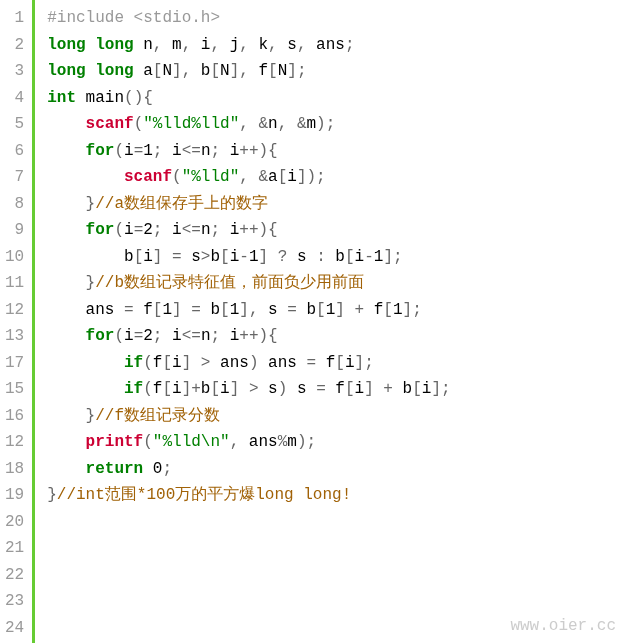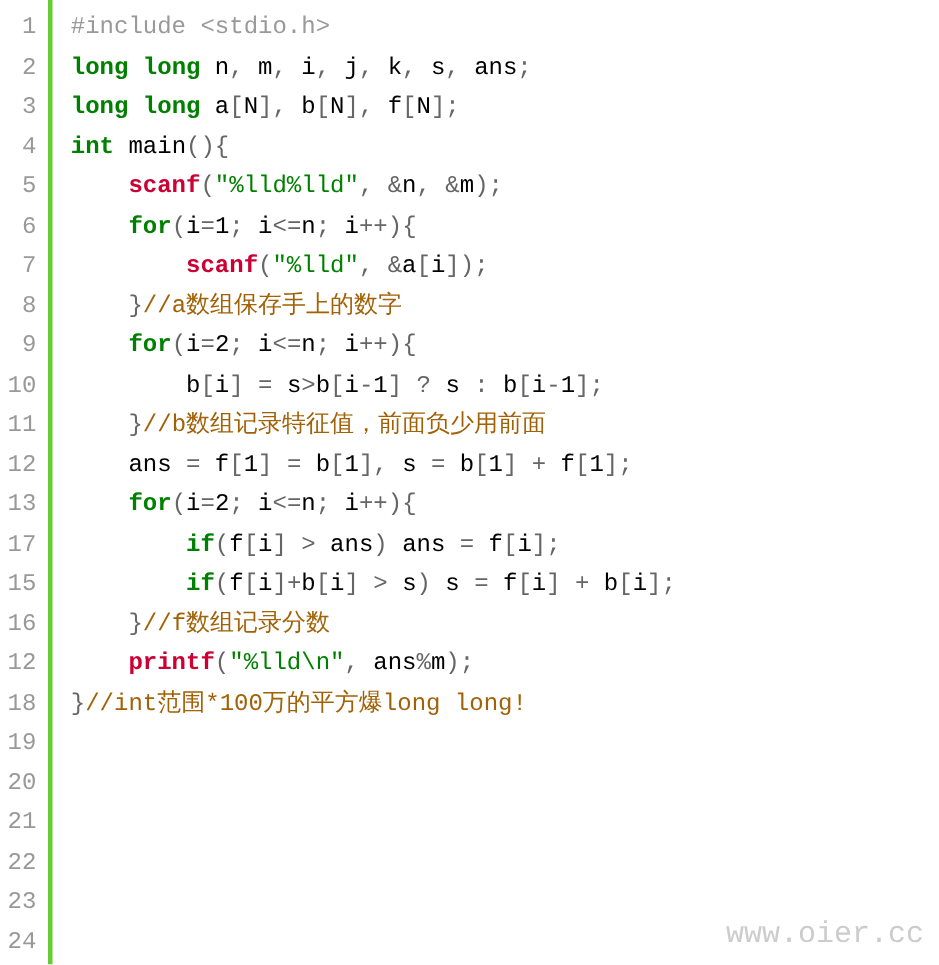--- a/index.html
+++ b/index.html
@@ -46,21 +46,21 @@
     .fn { color: #c03; font-weight: bold; margin-top: 25px; }
     .str { color: #008000; }
     .cmt { color: #a16207; }
     .pun { color: #666; }
     .txt { color: #000; }
     .watermark {
       position: absolute;
       bottom: 8px;
       right: 10px;
       color: #ccc;
-      font-size: 20px;
+      font-size: 16px;
       font-family: Consolas, Monaco, 'Courier New', monospace;
       pointer-events: none;
       margin-left: 40px;
     }
   </style>
 </head>
 <body>
 
 <div class="code-container">
   <div class="line-numbers">
@@ -100,16 +100,17 @@
       <div class="code-line">    <span class="pun">}</span><span class="cmt">//a数组保存手上的数字</span></div>
       <div class="code-line">    <span class="kw">for</span><span class="pun">(</span><span class="txt">i</span><span class="pun">=</span><span class="txt">2</span><span class="pun">;</span><span class="txt"> i</span><span class="pun">&lt;=</span><span class="txt">n</span><span class="pun">;</span><span class="txt"> i</span><span class="pun">++){</span></div>
       <div class="code-line">        <span class="txt">b</span><span class="pun">[</span><span class="txt">i</span><span class="pun">] = </span><span class="txt">s</span><span class="pun">&gt;</span><span class="txt">b</span><span class="pun">[</span><span class="txt">i</span><span class="pun">-</span><span class="txt">1</span><span class="pun">] ? </span><span class="txt">s </span><span class="pun">: </span><span class="txt">b</span><span class="pun">[</span><span class="txt">i</span><span class="pun">-</span><span class="txt">1</span><span class="pun">];</span></div>
       <div class="code-line">    <span class="pun">}</span><span class="cmt">//b数组记录特征值，前面负少用前面</span></div>
       <div class="code-line">    <span class="txt">ans </span><span class="pun">=</span><span class="txt"> f</span><span class="pun">[</span><span class="txt">1</span><span class="pun">] = </span><span class="txt">b</span><span class="pun">[</span><span class="txt">1</span><span class="pun">], </span><span class="txt">s </span><span class="pun">=</span><span class="txt"> b</span><span class="pun">[</span><span class="txt">1</span><span class="pun">] + </span><span class="txt">f</span><span class="pun">[</span><span class="txt">1</span><span class="pun">];</span></div>
       <div class="code-line">    <span class="kw">for</span><span class="pun">(</span><span class="txt">i</span><span class="pun">=</span><span class="txt">2</span><span class="pun">;</span><span class="txt"> i</span><span class="pun">&lt;=</span><span class="txt">n</span><span class="pun">;</span><span class="txt"> i</span><span class="pun">++){</span></div>
       <div class="code-line">        <span class="kw">if</span><span class="pun">(</span><span class="txt">f</span><span class="pun">[</span><span class="txt">i</span><span class="pun">] &gt; </span><span class="txt">ans</span><span class="pun">)</span><span class="txt"> ans </span><span class="pun">=</span><span class="txt"> f</span><span class="pun">[</span><span class="txt">i</span><span class="pun">];</span></div>
       <div class="code-line">        <span class="kw">if</span><span class="pun">(</span><span class="txt">f</span><span class="pun">[</span><span class="txt">i</span><span class="pun">]+</span><span class="txt">b</span><span class="pun">[</span><span class="txt">i</span><span class="pun">] &gt; </span><span class="txt">s</span><span class="pun">)</span><span class="txt"> s </span><span class="pun">=</span><span class="txt"> f</span><span class="pun">[</span><span class="txt">i</span><span class="pun">] + </span><span class="txt">b</span><span class="pun">[</span><span class="txt">i</span><span class="pun">];</span></div>
       <div class="code-line">    <span class="pun">}</span><span class="cmt">//f数组记录分数</span></div>
       <div class="code-line">    <span class="fn">printf</span><span class="pun">(</span><span class="str">"%lld\n"</span><span class="pun">, </span><span class="txt">ans</span><span class="pun">%</span><span class="txt">m</span><span class="pun">);</span></div>
+      <div class="code-line">    <span class="kw">return</span><span class="txt"> 0</span><span class="pun">;</span></div>
       <div class="code-line"><span class="pun">}</span><span class="cmt">//int范围*100万的平方爆long long!</span></div>
     </div>
 </div>
 <div class="watermark">www.oier.cc</div>
 
 </body></html>

